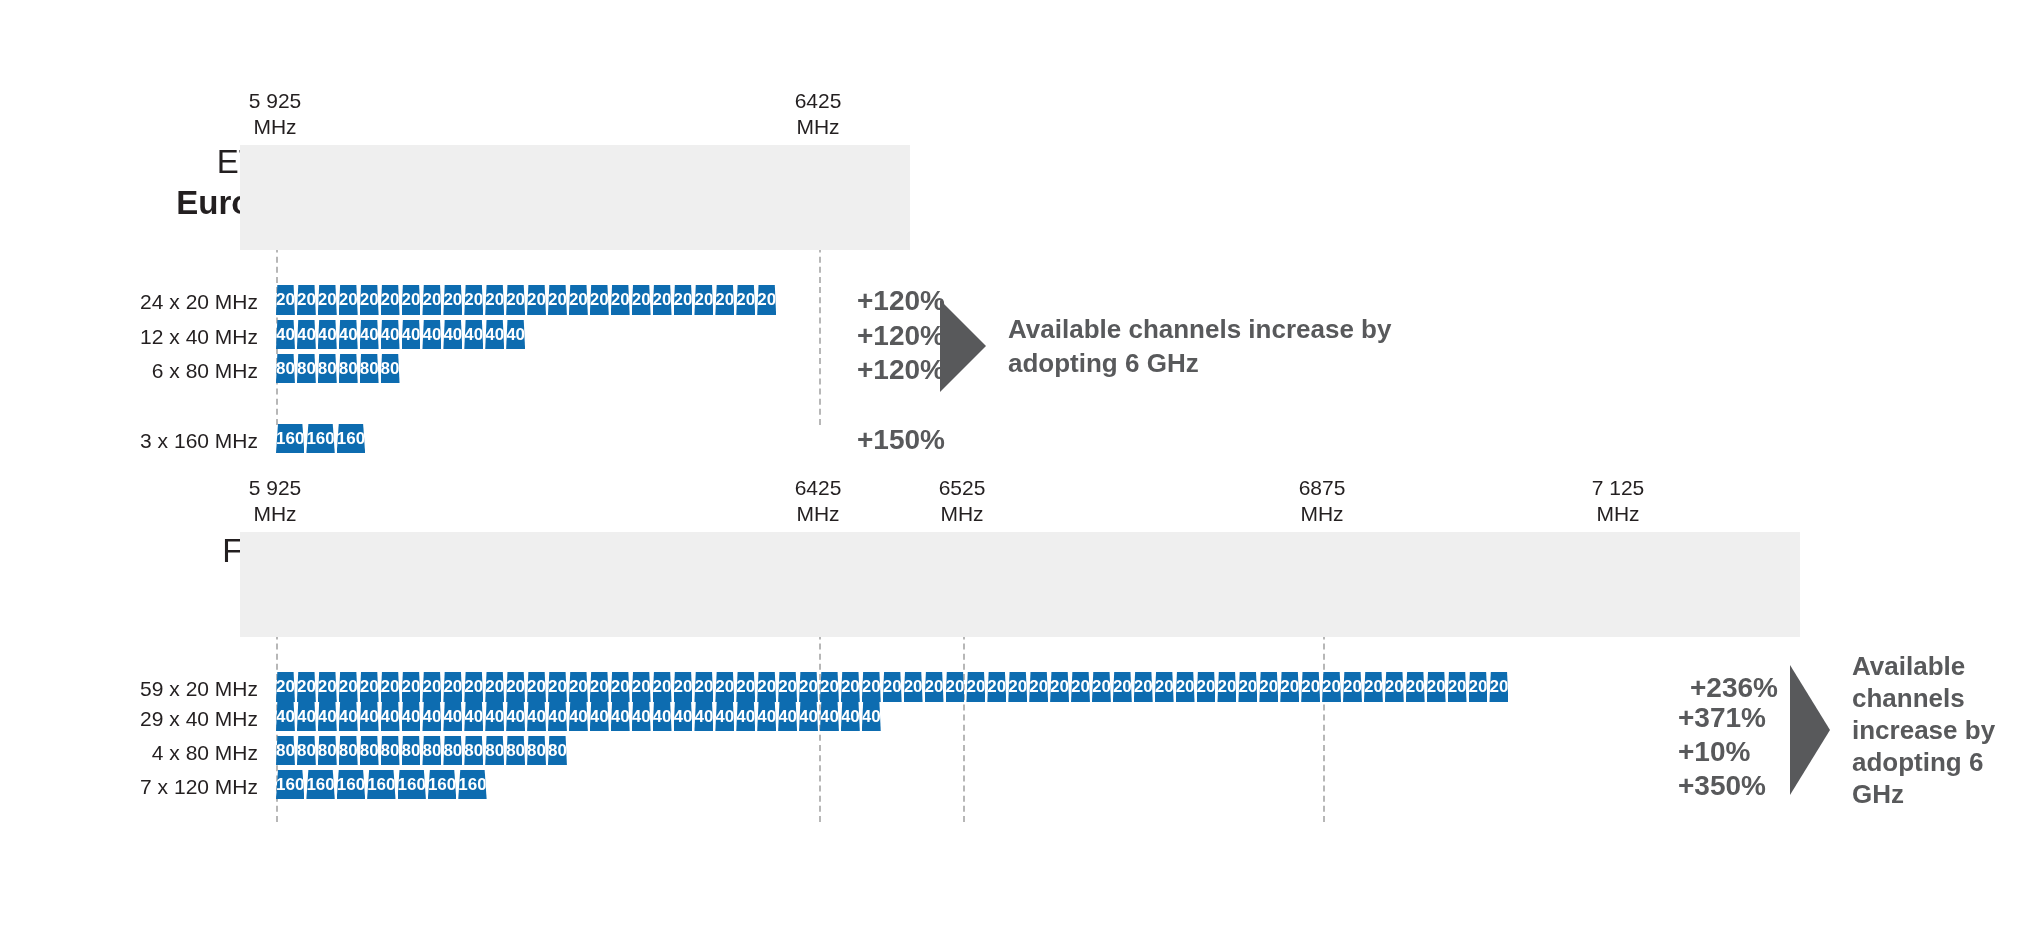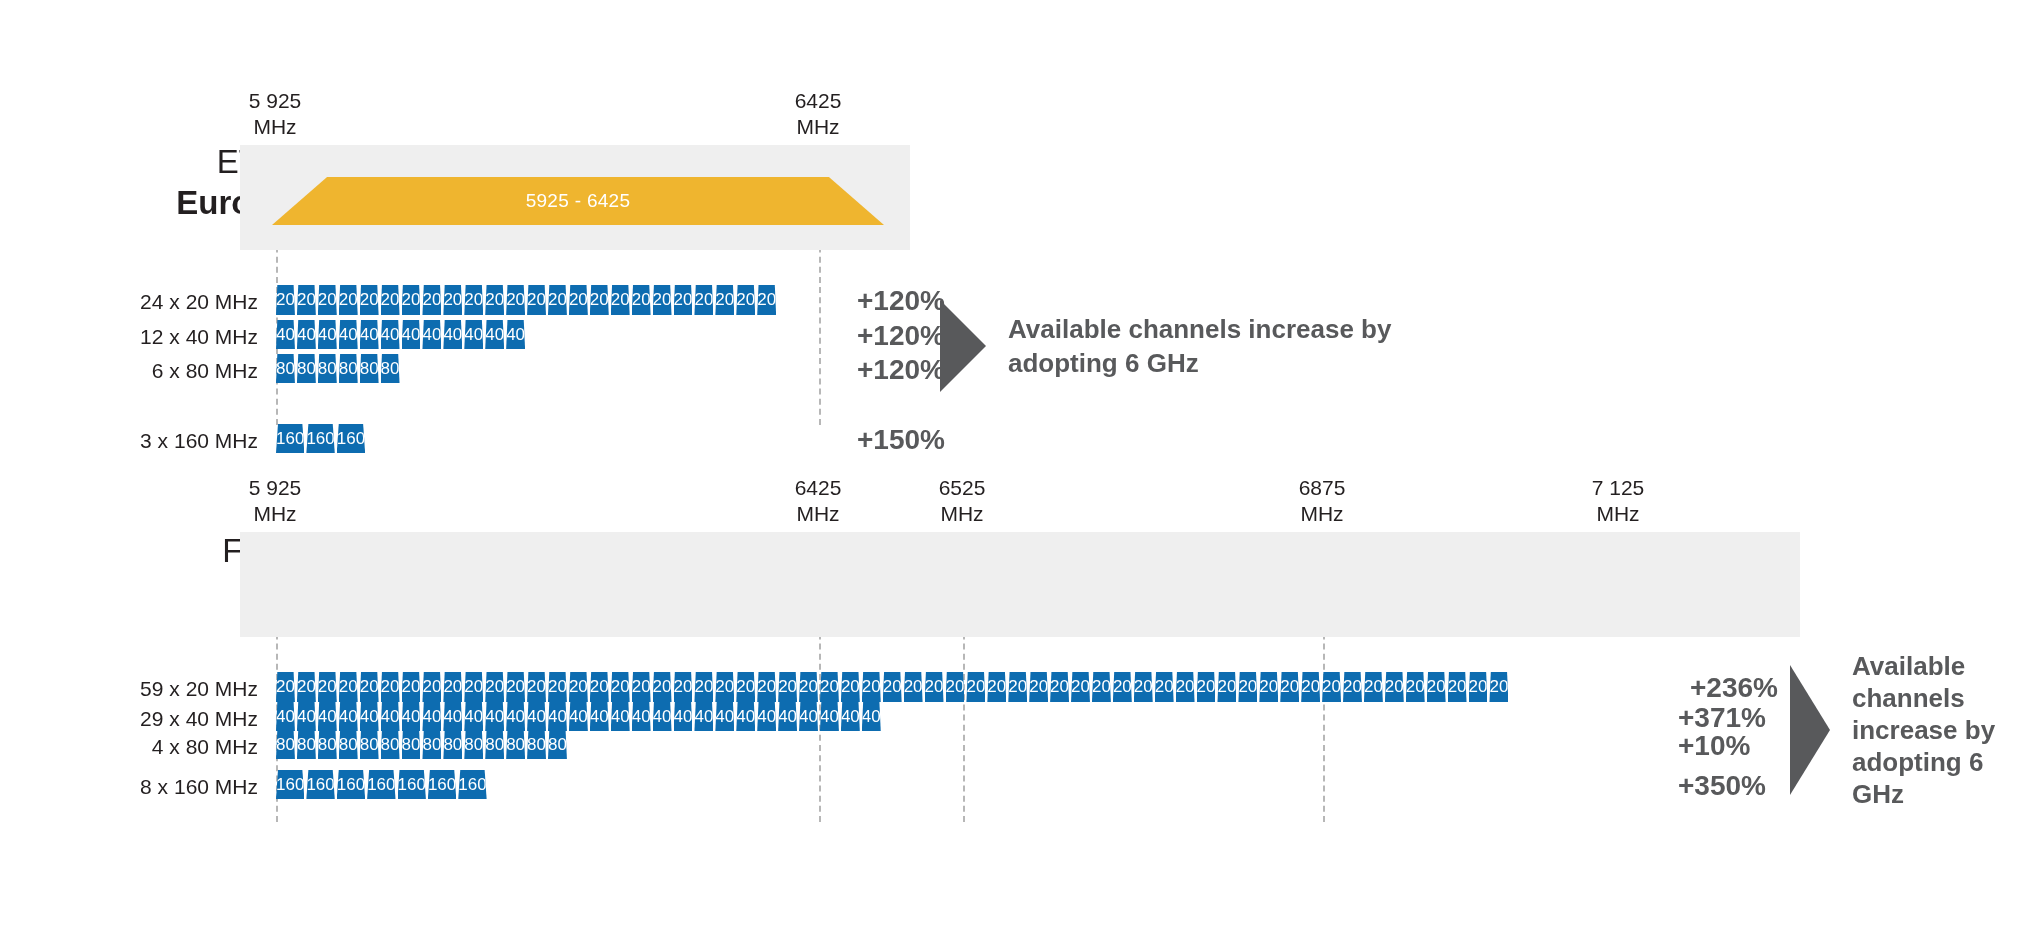--- a/index.html
+++ b/index.html
@@ -32,21 +32,21 @@
              justify-content:center;}
   .band .seg-label{color:#ffffff;font-size:19px;letter-spacing:.3px;
                    position:relative;z-index:3;}
 
   
   .chan-row{position:absolute;}
   .chan-row .row-label{position:absolute;right:100%;margin-right:18px;
        white-space:nowrap;font-size:21px;color:#231f20;line-height:1;}
   .chan-row .pct{position:absolute;left:100%;margin-left:14px;white-space:nowrap;
        font-size:28px;font-weight:bold;color:#58595b;line-height:1;}
-  .chan-track{position:absolute;left:0;top:0;height:100%;display:flex;}
+  .chan-track{position:absolute;left:0;top:0;height:100%;display:flex;font-weight:bold;}
   .chan{position:relative;height:100%;background:#0d6cb0;
         display:flex;align-items:center;justify-content:center;
         color:#fff;font-size:17px;box-sizing:border-box;}
   .chan-track .chan:not(:last-child){margin-right:2px;}
 
   
   .cut-left{clip-path:polygon(9% 0,100% 0,100% 100%,0 100%);}
   .cut-right{clip-path:polygon(0 0,100% 0,91% 100%,0 100%);}
   .cut-both{clip-path:polygon(9% 0,91% 0,100% 100%,0 100%);}
   .chan-notched{clip-path:polygon(7% 0, 93% 0, 100% 100%, 0% 100%);}
@@ -77,25 +77,20 @@
   <div class="guide" style="left:276px;top:145px;height:280px;"></div>
   <div class="guide" style="left:819px;top:145px;height:280px;"></div>
 
   <div class="region" style="left:60px;top:142px;">
     <div class="reg-org">ETSI</div>
     <div class="reg-country">Europe</div>
   </div>
 
   <div class="spectrum-bg" style="left:240px;top:145px;width:670px;height:105px;"></div>
 
-  <div class="band" style="left:272px;top:177px;width:612px;height:48px;">
-    <div class="seg cut-both" style="width:100%;background:#EFB52F;">
-      <span class="seg-label">5925 - 6425</span>
-    </div>
-  </div>
 
   <div class="chan-row" style="left:276px;top:285px;width:567px;height:30px;">
     <span class="row-label" style="top:6px;">24 x 20 MHz</span>
     <div class="chan-track">
         <div class="chan chan-notched" style="flex: 1 1 0px;">
           <span>20</span>
         </div>
         <div class="chan chan-notched" style="flex: 1 1 0px;">
           <span>20</span>
         </div>
@@ -566,21 +561,21 @@
         <div class="chan chan-notched" style="flex: 1 1 0px;">
           <span>40</span>
         </div>
         <div class="chan chan-notched" style="flex: 1 1 0px;">
           <span>40</span>
         </div>
       </div>
     <span class="pct" style="top:2px;margin-left:30px;">+371%</span>
   </div>
 
-  <div class="chan-row" style="left:276px;top:275px;width:1335px;height:29px;">
+  <div class="chan-row" style="left:276px;top:281px;width:1335px;height:29px;">
     <span class="row-label" style="top:6px;">4 x 80 MHz</span>
     <div class="chan-track">
         <div class="chan chan-notched" style="flex: 1 1 0px;">
           <span>80</span>
         </div>
         <div class="chan chan-notched" style="flex: 1 1 0px;">
           <span>80</span>
         </div>
         <div class="chan chan-notched" style="flex: 1 1 0px;">
           <span>80</span>
@@ -616,21 +611,21 @@
           <span>80</span>
         </div>
         <div class="chan chan-notched" style="flex: 1 1 0px;">
           <span>80</span>
         </div>
       </div>
     <span class="pct" style="top:2px;margin-left:67px;">+10%</span>
   </div>
 
   <div class="chan-row" style="left:276px;top:315px;width:1335px;height:29px;">
-    <span class="row-label" style="top:6px;">8 x 160 MHz</span>
+    <span class="row-label" style="top:6px;">7 x 120 MHz</span>
     <div class="chan-track">
         <div class="chan chan-notched" style="flex: 1 1 0px;">
           <span>160</span>
         </div>
         <div class="chan chan-notched" style="flex: 1 1 0px;">
           <span>160</span>
         </div>
         <div class="chan chan-notched" style="flex: 1 1 0px;">
           <span>160</span>
         </div>

